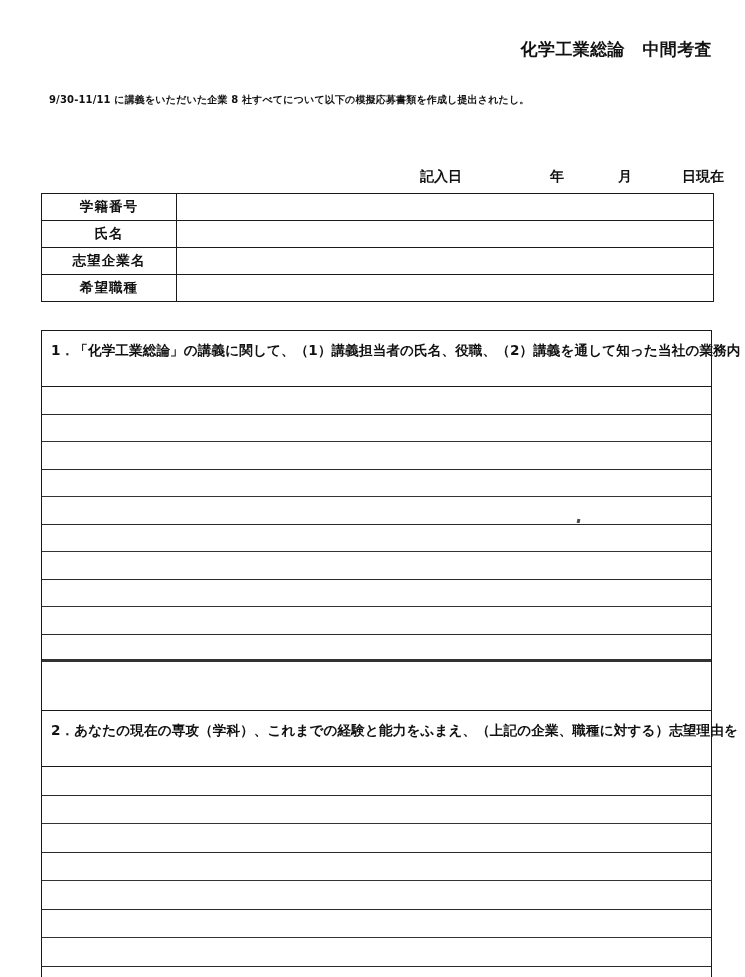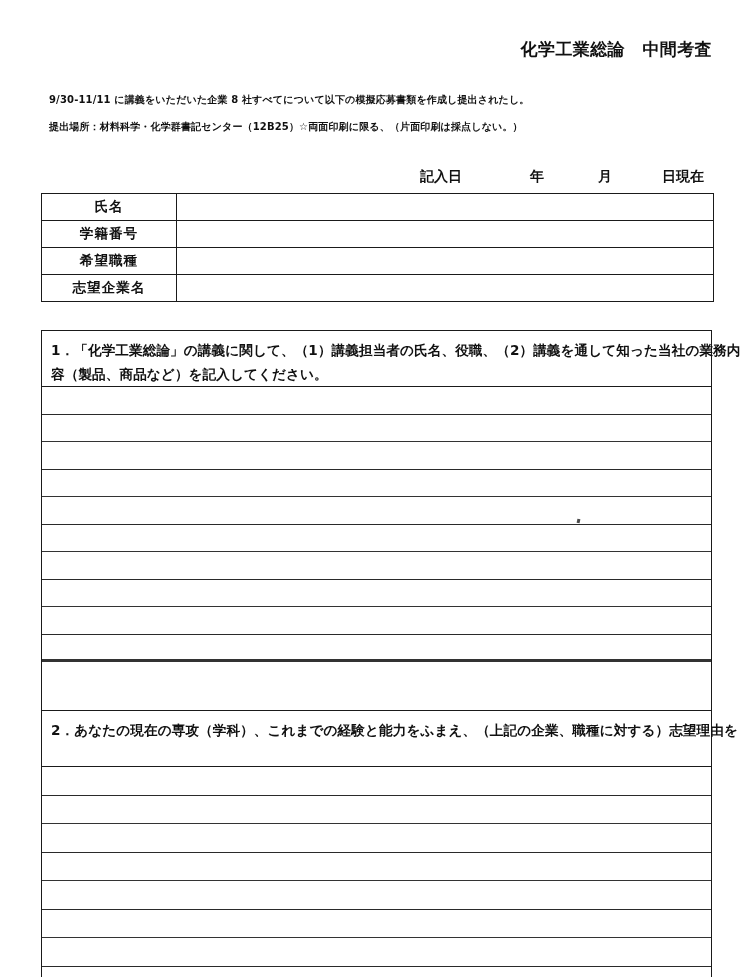--- a/index.html
+++ b/index.html
@@ -56,21 +56,21 @@
     position: absolute;
     top: 168px;
     left: 420px;
     width: 292px;
     font-size: 14px;
     font-weight: bold;
     display: flex;
     align-items: center;
     white-space: pre;
   }
-  .record-date .rd-label { margin-right: 68px; }
+  .record-date .rd-label { margin-right: 88px; }
   .record-date .rd-year  { margin-right: 54px; }
   .record-date .rd-month { margin-right: 50px; }
   .record-date .rd-day   { }
 
   
   .info-table {
     position: absolute;
     left: 41px;
     top: 193px;
     width: 670px;
@@ -150,55 +150,53 @@
 </style>
 </head>
 <body>
 
 <div class="page">
 
   <div class="doc-header">化学工業総論　中間考査</div>
 
   <div class="intro">
     <div class="intro-line">9/30-11/11 に講義をいただいた企業 8 社すべてについて以下の模擬応募書類を作成し提出されたし。</div>
-    <div class="intro-line">提出場所：材料科学・化学群書記センター（12B25）☆両面印刷に限る、（片面印刷は採点しない。）</div>
   </div>
 
   <div class="record-date">
     <span class="rd-label">記入日</span>
     <span class="rd-year">年</span>
     <span class="rd-month">月</span>
     <span class="rd-day">日現在</span>
   </div>
 
   <table class="info-table">
     <tbody>
       <tr>
+        <td class="label-cell">学籍番号</td>
+        <td class="value-cell"></td>
+      </tr>
+      <tr>
         <td class="label-cell">氏名</td>
         <td class="value-cell"></td>
       </tr>
       <tr>
-        <td class="label-cell">学籍番号</td>
+        <td class="label-cell">志望企業名</td>
         <td class="value-cell"></td>
       </tr>
       <tr>
         <td class="label-cell">希望職種</td>
-        <td class="value-cell"></td>
-      </tr>
-      <tr>
-        <td class="label-cell">志望企業名</td>
         <td class="value-cell"></td>
       </tr>
     </tbody>
   </table>
 
   <div class="answer-block" id="answer-block-1">
     <div class="prompt">
       <div class="prompt-line">1．「化学工業総論」の講義に関して、（1）講義担当者の氏名、役職、（2）講義を通して知った当社の業務内</div>
-      <div class="prompt-line">容（製品、商品など）を記入してください。</div>
     </div>
     <div class="ruled-area" id="ruled-area-1">
         <div class="ruled-line" style="height: 27.5px;"></div>
         <div class="ruled-line dotty" style="height: 27.5px;"></div>
         <div class="ruled-line" style="height: 27.5px;"></div>
         <div class="ruled-line dotty" style="height: 27.5px;"></div>
         <div class="ruled-line" style="height: 27.5px;"></div>
         <div class="ruled-line dotty" style="height: 27.5px;"></div>
         <div class="ruled-line" style="height: 27.5px;"></div>
         <div class="ruled-line dotty" style="height: 27.5px;"></div>

